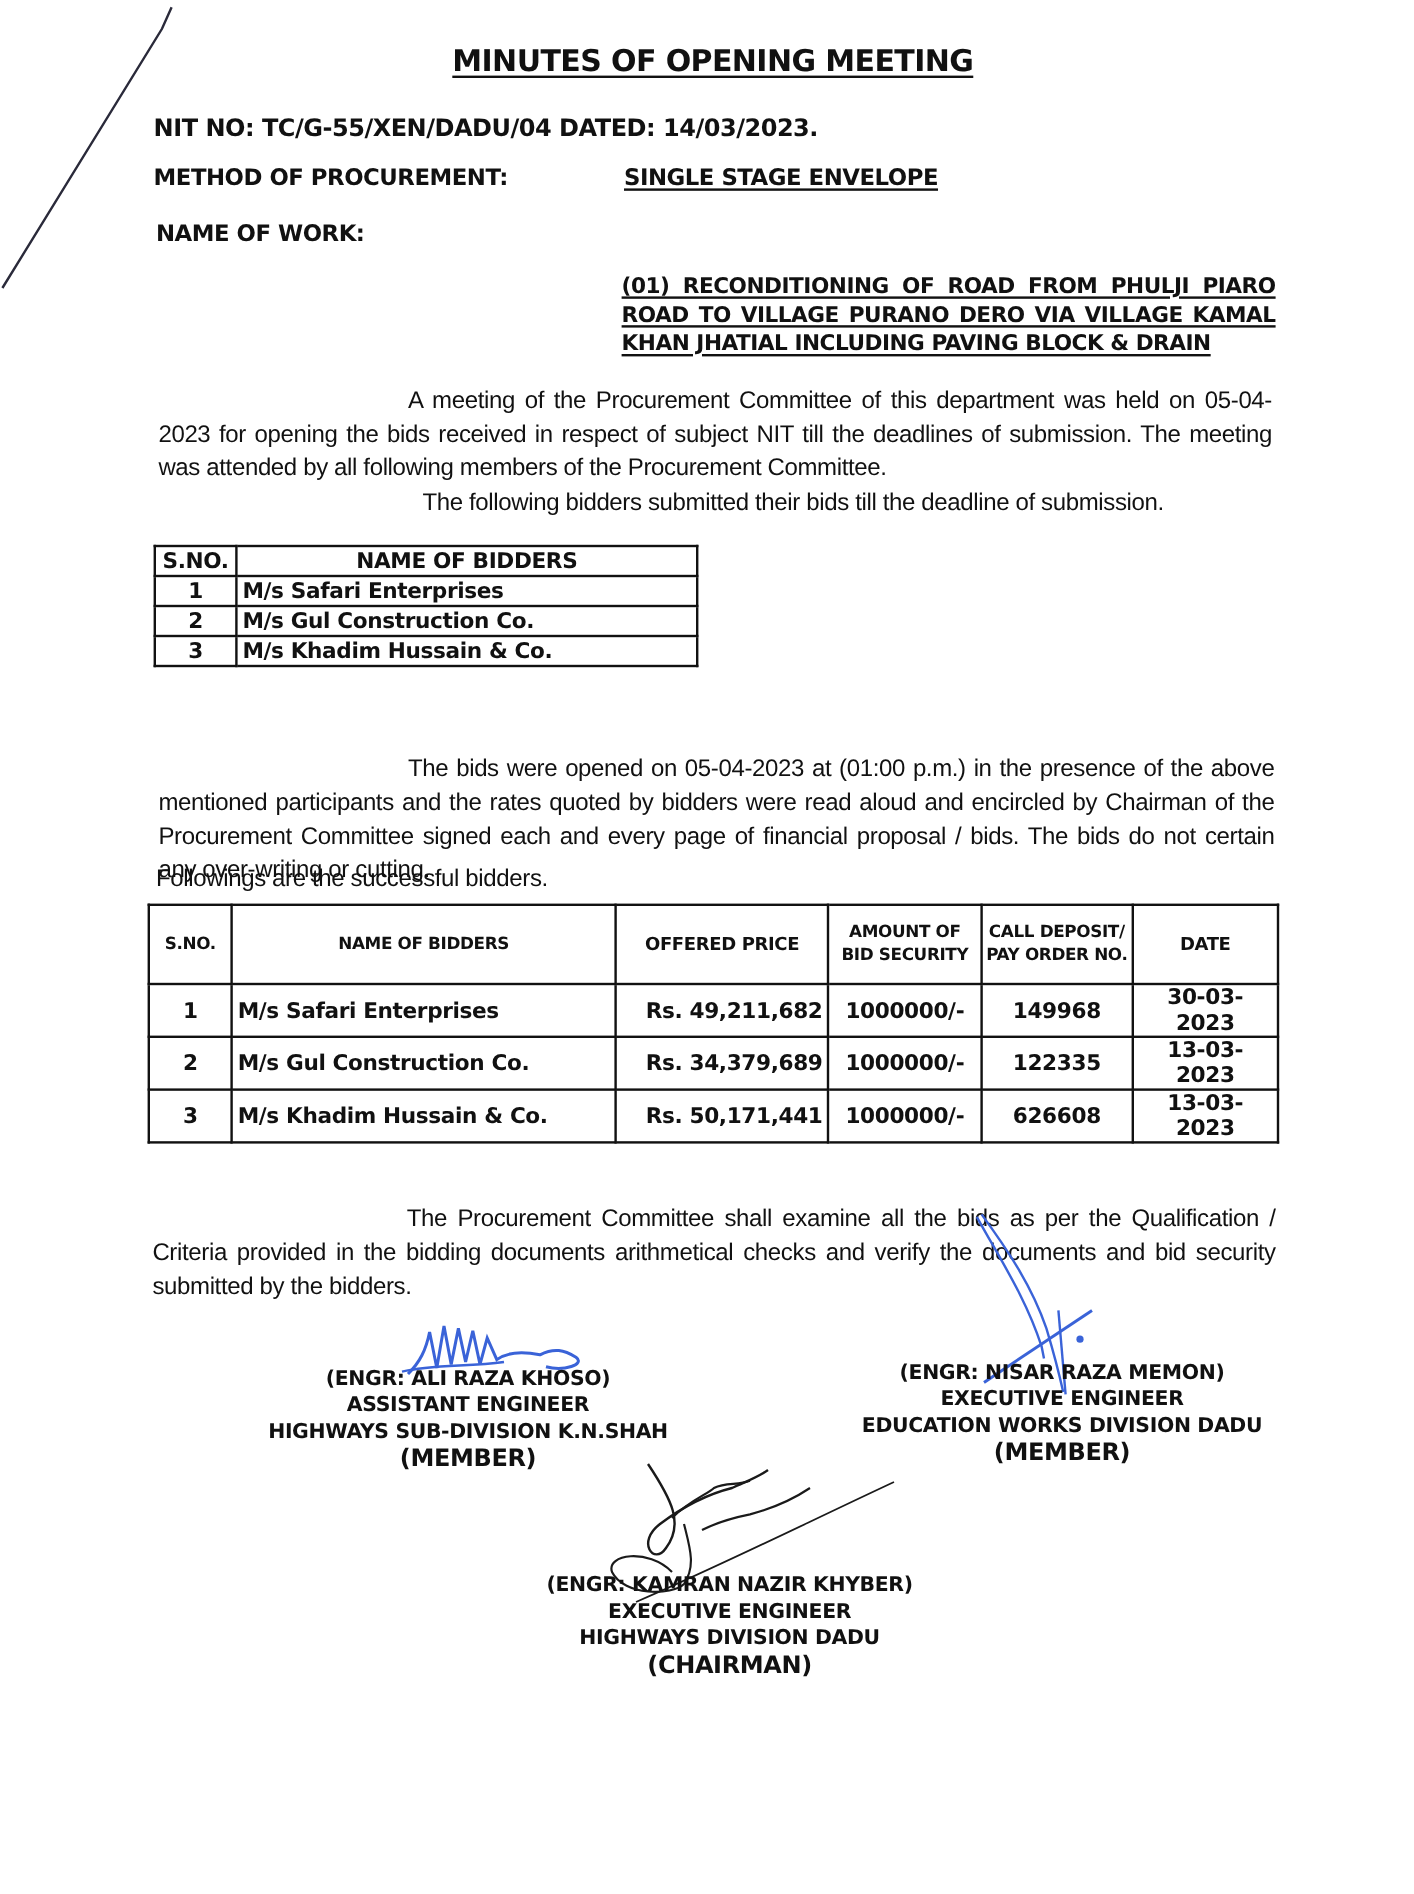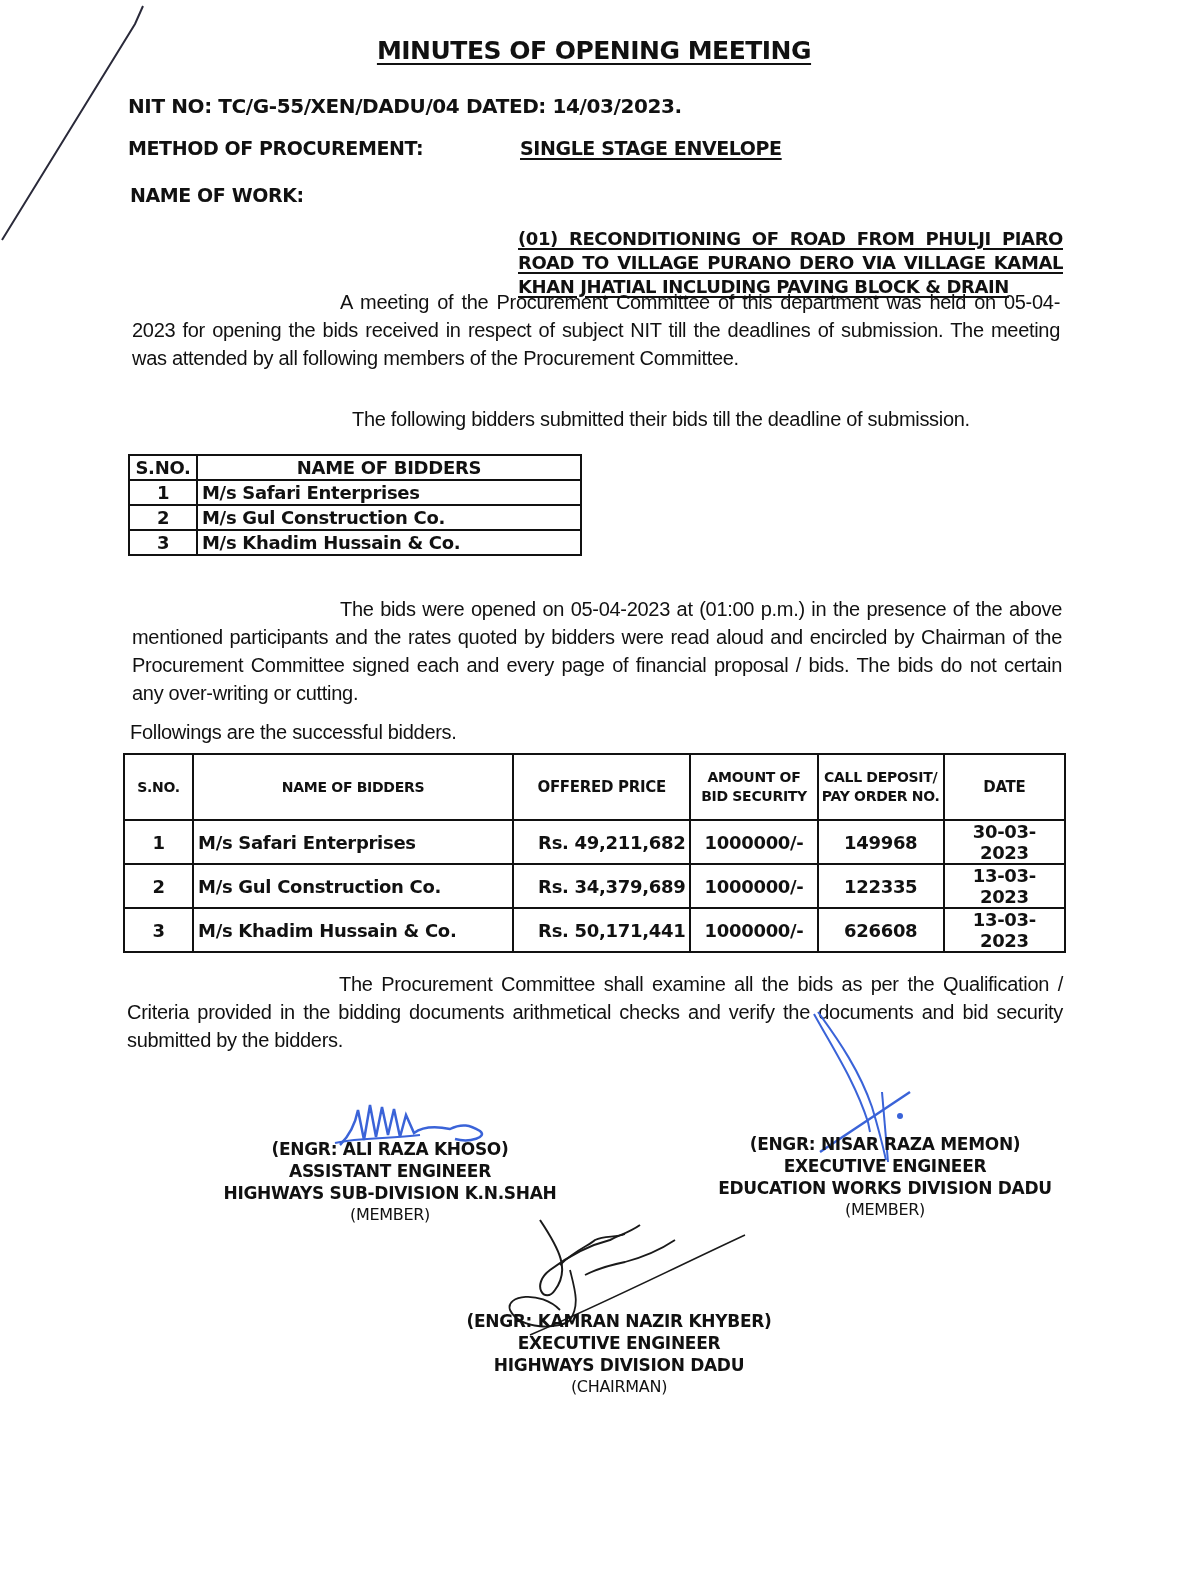--- a/index.html
+++ b/index.html
@@ -19,21 +19,21 @@
   .work-text {
     left: 518px; top: 182px; width: 545px;
     font-size: 18px; font-weight: bold; line-height: 24px;
     text-align: justify; text-align-last: left; letter-spacing: -0.4px; margin-top: 45px;
   }
   .para {
     font-family: "Liberation Sans", "DejaVu Sans", sans-serif;
     font-size: 20px; line-height: 28px; letter-spacing: -0.3px;
     text-align: justify;
   }
-  .indent { text-indent: 208px; }
+  .indent { text-indent: 208px; margin-top: 32px; }
   table { border-collapse: collapse; }
   .t1 { left: 128px; top: 454px; width: 454px; }
   .t1 td, .t1 th {
     border: 2px solid #111; font-size: 18px; font-weight: bold;
     padding: 0 4px; height: 23px; line-height: 23px; letter-spacing: -0.3px;
   }
   .t1 .sno { width: 58px; text-align: center; }
   .t1 th.name { text-align: center; }
   .t1 td.name { text-align: left; }
   .t2 { left: 123px; top: 753px; width: 943px; }
@@ -47,21 +47,21 @@
   }
   .c-sno { width: 60px; text-align: center; }
   .c-name { width: 318px; text-align: left; }
   .c-price { width: 170px; text-align: right; }
   .c-sec { width: 118px; text-align: center; }
   .c-po { width: 118px; text-align: center; border-radius: 29px; }
   .c-date { width: 114px; text-align: center; }
   .sig {
     text-align: center; font-size: 17px; font-weight: bold; line-height: 22px; letter-spacing: -0.3px;
   }
-  .sig .role { font-weight: normal; font-size: 16px; }
+  .sig .role { font-weight: bold; font-size: 20px; }
   svg.ink { position: absolute; overflow: visible; }
 </style>
 </head>
 <body>
 
 <svg class="ink" style="left:0;top:0;width:150px;height:245px;">
   <path d="M143 6 L135 24 L2 240" stroke="#2a2a3a" stroke-width="2" fill="none"></path>
 </svg>
 
 <div class="abs title"><span>MINUTES OF OPENING MEETING</span></div>
@@ -176,18 +176,18 @@
 </div>
 
 <svg class="ink" style="left:500px;top:1210px;width:250px;height:140px;">
   <path d="M40 10 C60 40 70 60 55 80 C45 95 30 75 50 60 C70 45 90 35 110 30 C120 25 130 22 140 15" stroke="#1a1a1a" stroke-width="2" fill="none"></path>
   <path d="M60 55 C75 40 90 35 95 30 C105 25 115 28 125 24" stroke="#1a1a1a" stroke-width="1.8" fill="none"></path>
   <path d="M70 60 C75 80 80 95 70 110 C60 120 20 120 10 100 C5 85 40 80 60 100" stroke="#1a1a1a" stroke-width="1.8" fill="none"></path>
   <path d="M85 65 C95 60 110 55 125 52 C140 48 160 40 175 30" stroke="#1a1a1a" stroke-width="1.8" fill="none"></path>
   <path d="M30 125 C100 95 170 60 245 25" stroke="#1a1a1a" stroke-width="1.5" fill="none"></path>
 </svg>
 
-<div class="abs sig" style="left:449px;top:1310px;width:340px;">
+<div class="abs sig" style="left:438px;top:1310px;width:340px;">
   <div>(ENGR: KAMRAN NAZIR KHYBER)</div>
   <div>EXECUTIVE ENGINEER</div>
   <div>HIGHWAYS DIVISION DADU</div>
   <div class="role">(CHAIRMAN)</div>
 </div>
 
 </body></html>

